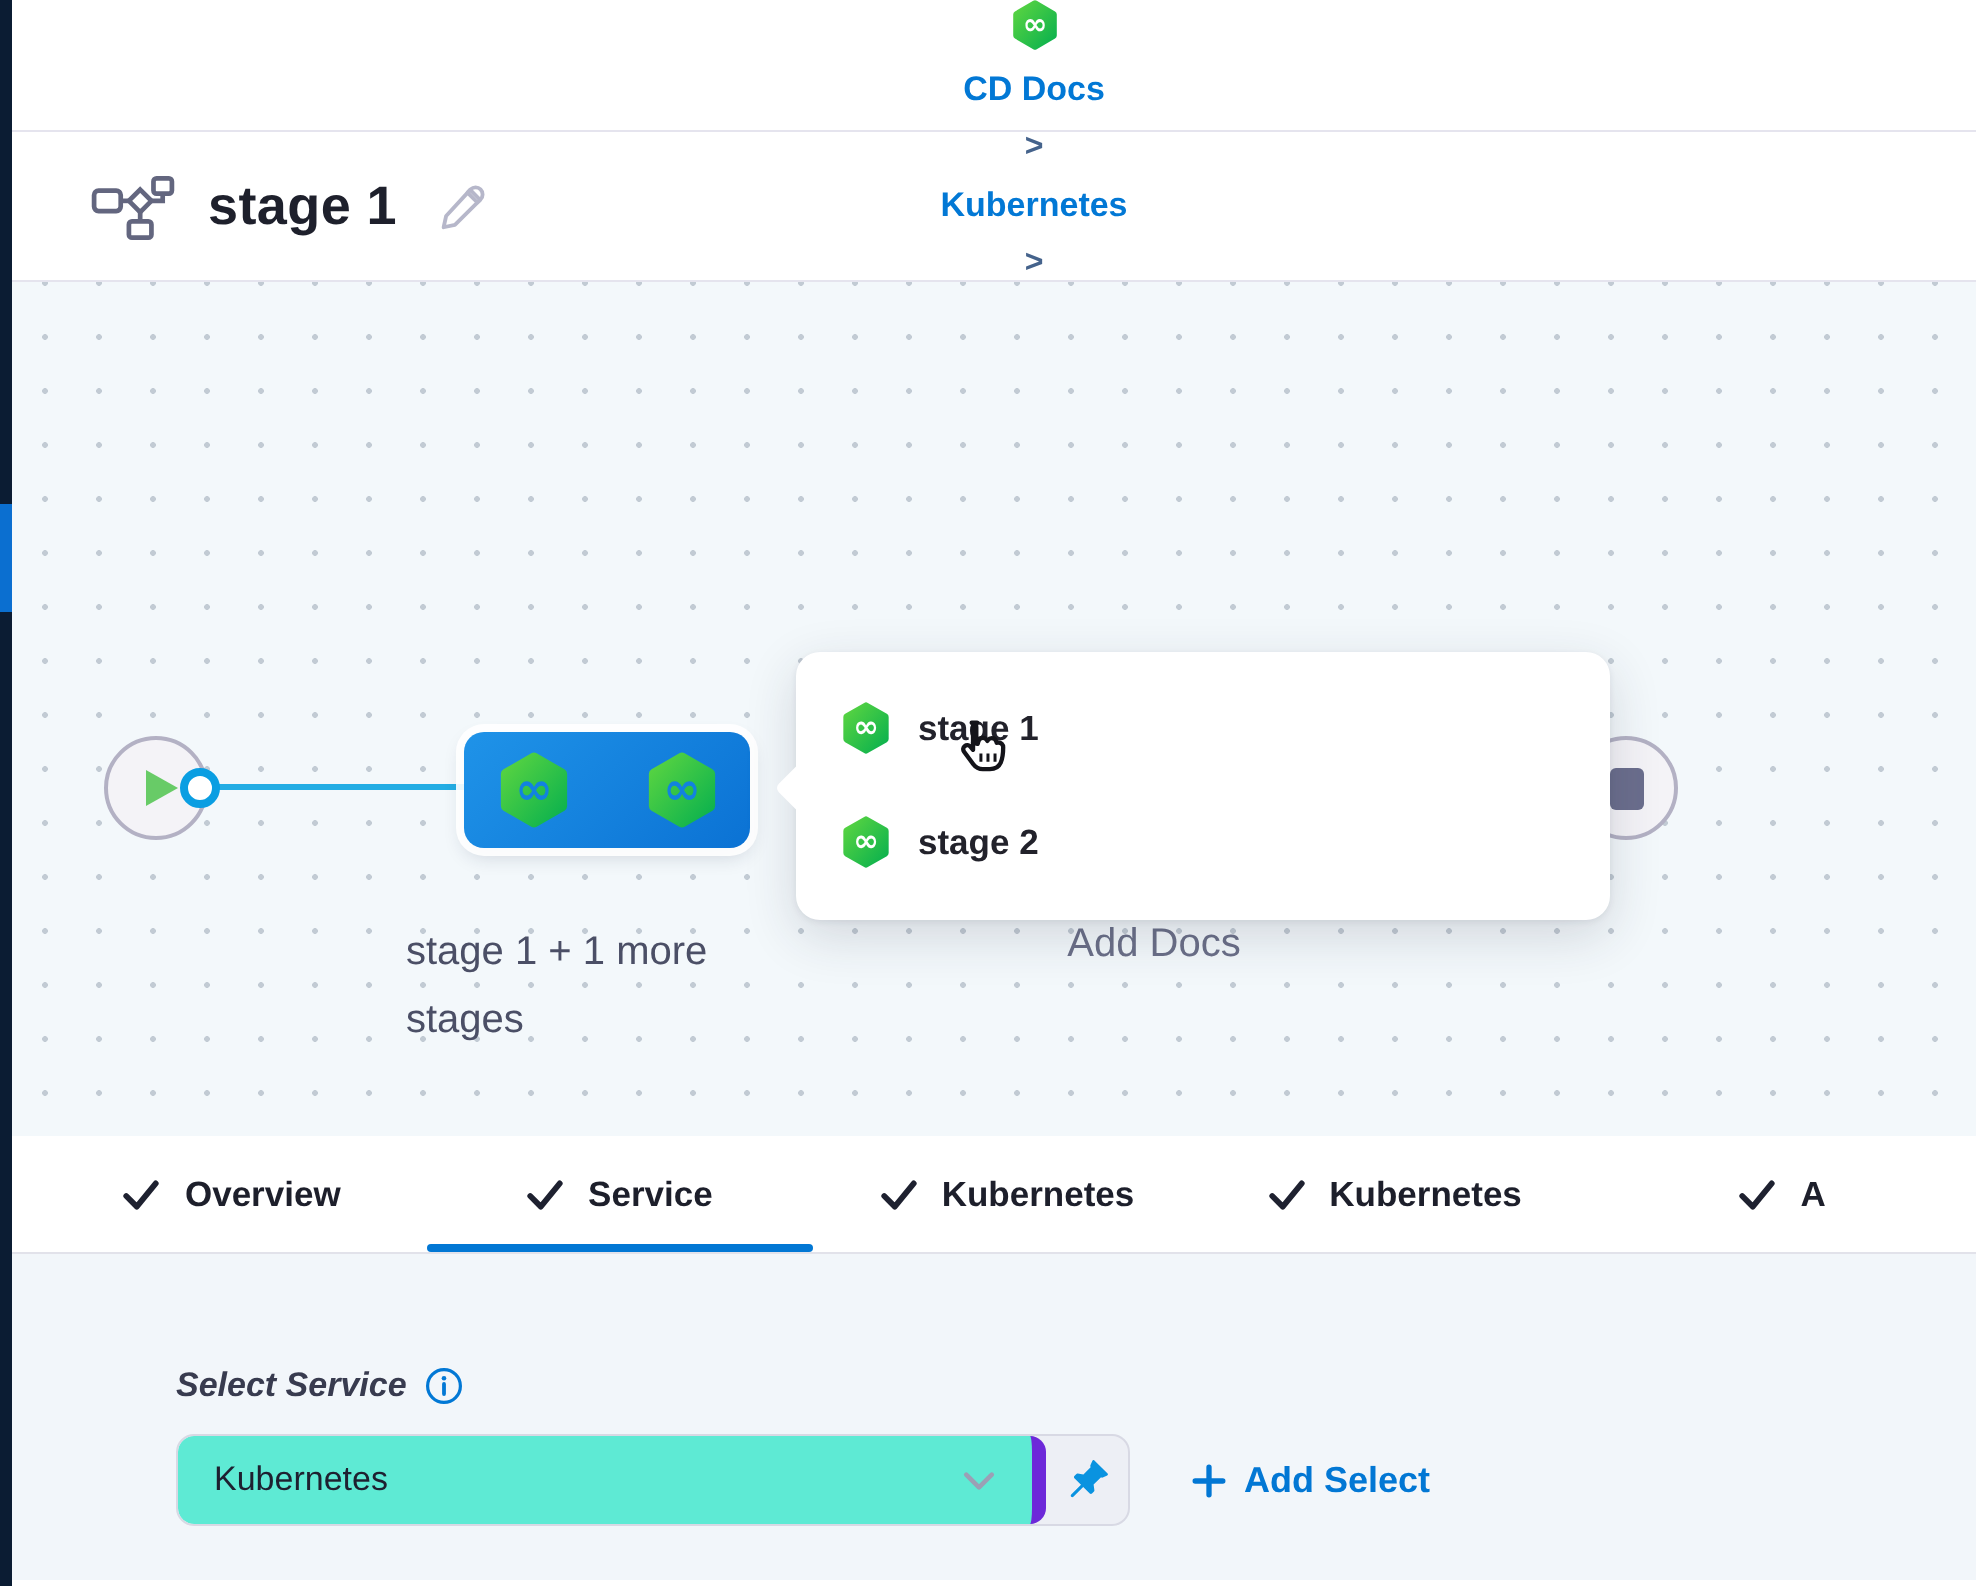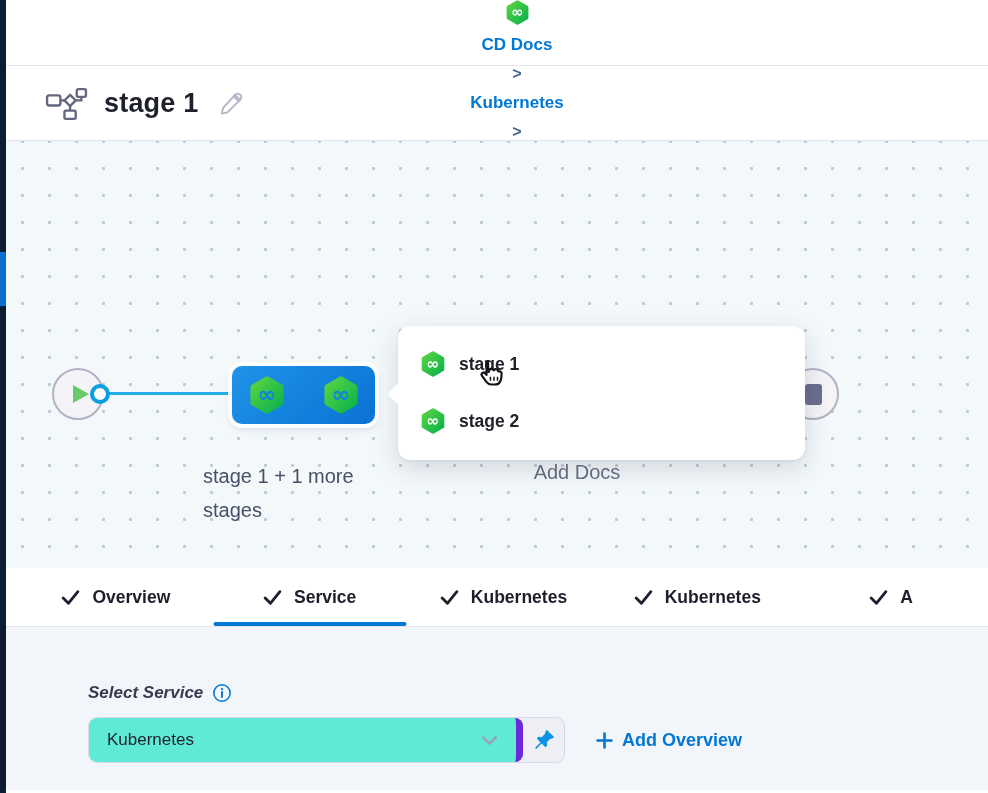--- a/index.html
+++ b/index.html
@@ -293,15 +293,15 @@
       <svg width="24" height="24" viewBox="0 0 24 24">
         <path fill="#0a93e0" d="M15.2 2.2 21.8 8.8c.3.3.2.8-.2 1l-2.2 1c-.2.1-.5.1-.7 0l-.3-.1-3.6 3.6.4 2.8c0 .3 0 .5-.2.7l-1 1c-.3.3-.8.3-1.1 0l-3.3-3.3-4.9 4.9c-.3.3-.8.3-1.1 0-.3-.3-.3-.8 0-1.1l4.9-4.9-3.3-3.3c-.3-.3-.3-.8 0-1.1l1-1c.2-.2.4-.3.7-.2l2.8.4 3.6-3.6-.1-.3c-.1-.2-.1-.5 0-.7l1-2.2c.2-.4.7-.5 1-.2z"></path>
       </svg>
     </div>
   </div>
 
   <div class="add-service">
     <svg width="17" height="17" viewBox="0 0 16 16">
       <path d="M8 1.5v13M1.5 8h13" stroke="#0277d4" stroke-width="2.5" stroke-linecap="round"></path>
     </svg>
-    <span>Add Overview</span>
+    <span>Add Select</span>
   </div>
 </div>
 
 </body></html>

